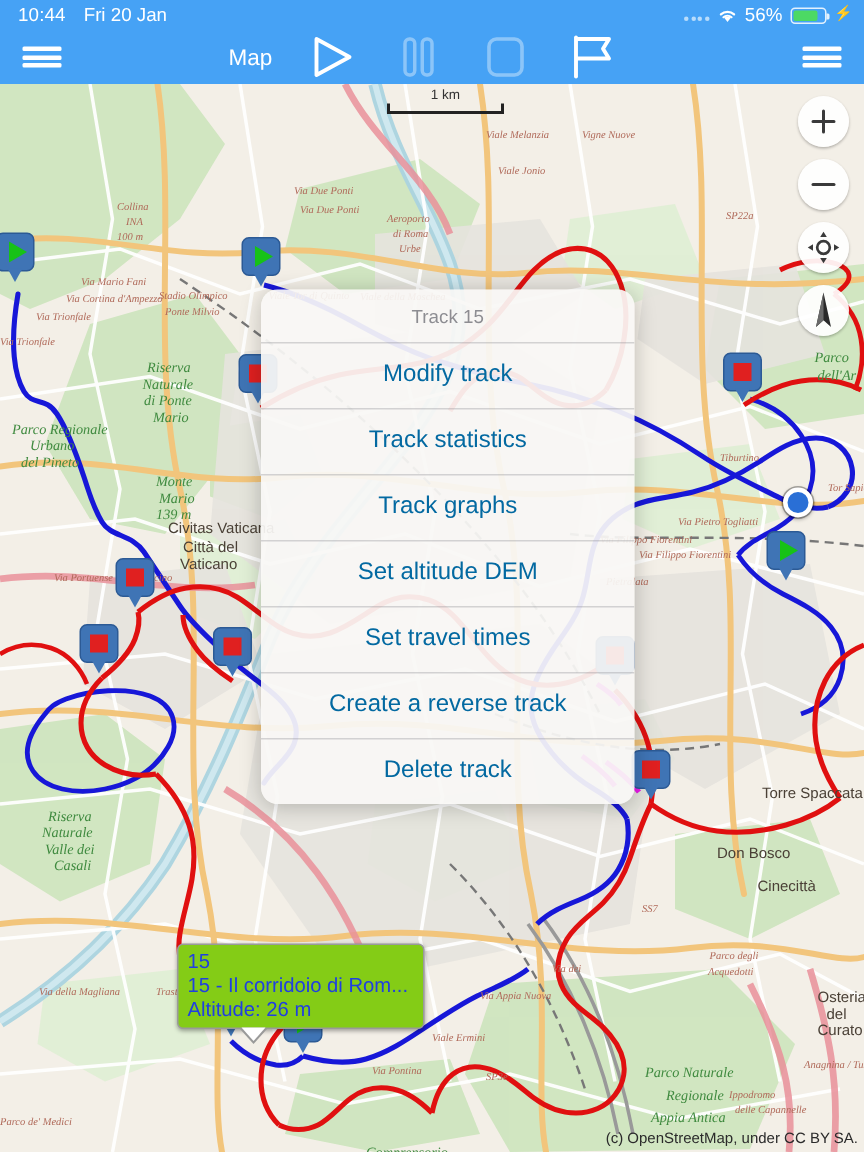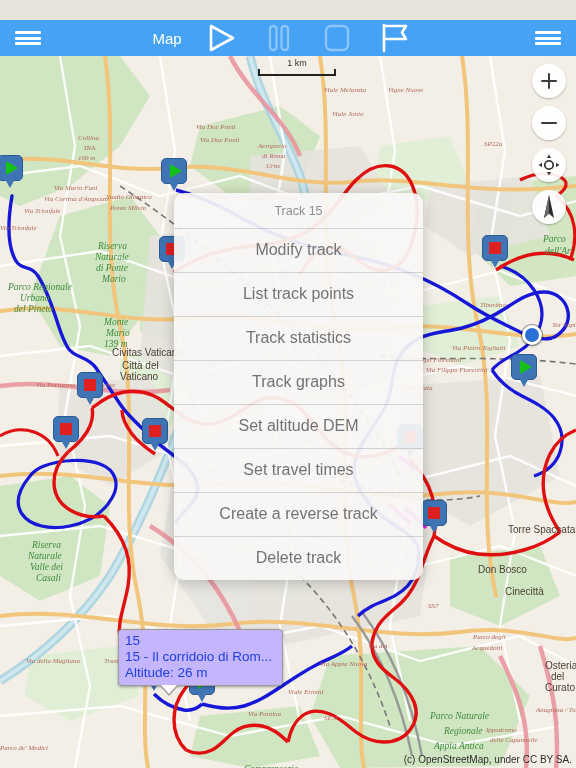--- a/index.html
+++ b/index.html
@@ -133,21 +133,21 @@
   .locdot {
     position: absolute; width: 20px; height: 20px; border-radius: 50%;
     background: #2a6fd6; border: 3px solid #fff;
     box-shadow: 0 0 0 1px rgba(0,0,0,.3), 0 1px 3px rgba(0,0,0,.4);
     z-index: 23; transform: translate(-10px,-10px);
   }
 
   
   .callout {
     position: absolute; left: 118px; top: 573px; z-index: 40;
-    background: #c4b5fd; border: 1px solid #9a9a9a; border-radius: 4px;
+    background: #84cc16; border: 1px solid #9a9a9a; border-radius: 4px;
     padding: 3px 10px 4px 6px;
     box-shadow: 0 1px 3px rgba(0,0,0,.35);
   }
   .callout div { color: #2040e0; font-size: 13.5px; line-height: 16px; white-space: nowrap; }
   .callout::after {
     content: ""; position: absolute; left: 42px; bottom: -9px;
     width: 0; height: 0;
     border-left: 8px solid transparent; border-right: 8px solid transparent;
     border-top: 9px solid #fff;
   }
@@ -164,30 +164,54 @@
     background: rgba(249,247,245,.93);
     border-radius: 11px; overflow: hidden;
     z-index: 50;
     box-shadow: 0 2px 14px rgba(0,0,0,.22);
   }
   .sheet-title {
     text-align: center; color: #8d8d92; font-size: 12.5px;
     padding: 11px 10px 10px;
   }
   .sheet-item {
-    text-align: center; color: #737373; font-size: 16px;
+    text-align: center; color: #0369a1; font-size: 16px;
     padding: 12px 8px 13px;
     border-top: .5px solid rgba(140,140,145,.35);
   }
 </style>
 </head>
 <body>
 
 <div id="app">
 
+  <div class="statusbar">
+    <span class="sb-time">10:44</span>
+    <span class="sb-date">Fri 20 Jan</span>
+    <span class="sb-right">
+      <span class="sb-dots">
+          <i></i>
+          <i></i>
+          <i></i>
+          <i></i>
+        </span>
+      <span class="sb-wifi">
+        <svg width="14" height="11" viewBox="0 0 14 11">
+          <path d="M7 9.6 L9.2 6.9 A3.4 3.4 0 0 0 4.8 6.9 Z" fill="#fff"></path>
+          <path d="M2.6 4.6 A6.4 6.4 0 0 1 11.4 4.6" stroke="#fff" stroke-width="1.5" fill="none" stroke-linecap="round"></path>
+          <path d="M4.3 6.5 A4 4 0 0 1 9.7 6.5" stroke="#fff" stroke-width="1.4" fill="none" stroke-linecap="round"></path>
+        </svg>
+      </span>
+      <span class="sb-pct">56%</span>
+      <span class="sb-batt">
+          <i></i>
+        </span>
+      <span class="sb-bolt">⚡</span>
+    </span>
+  </div>
 
   <div class="toolbar">
     <div class="tb-btn hamburger">
       <div>
         <i></i>
         <i></i>
         <i></i>
       </div>
     </div>
 
@@ -585,21 +609,20 @@
       <div>Altitude: 26 m</div>
     </div>
 
     <div class="attrib">(c) OpenStreetMap, under CC BY SA.</div>
   </div>
 
   <div class="sheet">
     <div class="sheet-title">Track 15</div>
     <div id="sheet-items">
         <div class="sheet-item">Modify track</div>
-        <div class="sheet-item">List track points</div>
         <div class="sheet-item">Track statistics</div>
         <div class="sheet-item">Track graphs</div>
         <div class="sheet-item">Set altitude DEM</div>
         <div class="sheet-item">Set travel times</div>
         <div class="sheet-item">Create a reverse track</div>
         <div class="sheet-item">Delete track</div>
       </div>
   </div>
 
 </div>

